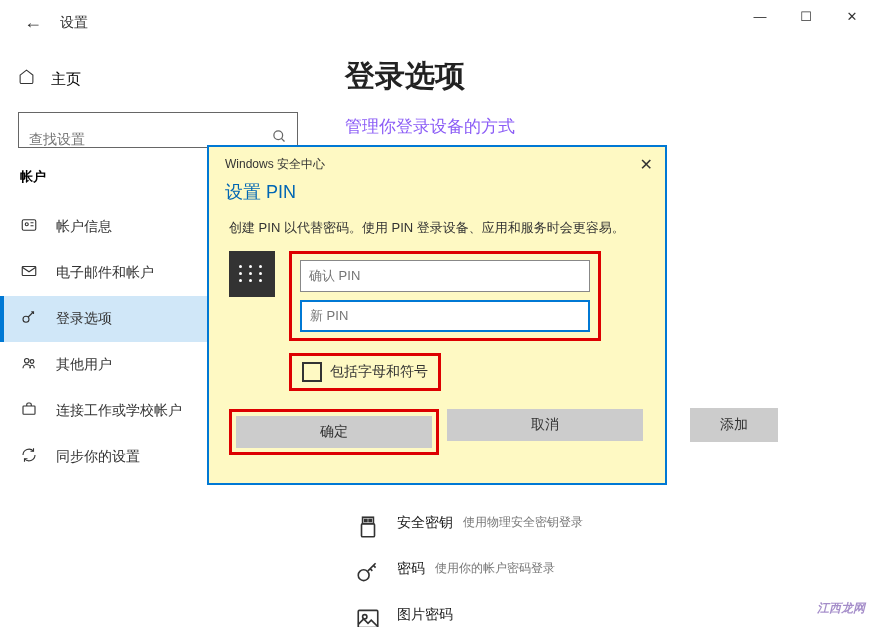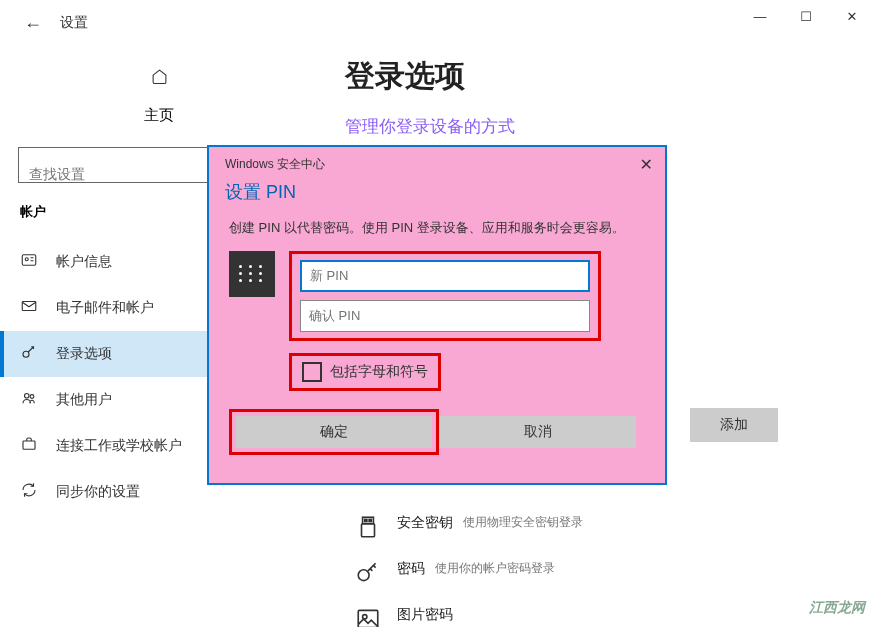--- a/index.html
+++ b/index.html
@@ -52,21 +52,20 @@
       width: 300px;
       padding-left: 18px;
     }
     .home-row {
       display: flex;
       align-items: center;
       gap: 16px;
       padding: 8px 0;
       margin-bottom: 14px;
       font-size: 15px;
-      flex-direction: column;
     }
     .home-icon {
       font-size: 17px;
     }
     .search-box {
       width: 280px;
       height: 36px;
       border: 1px solid #666;
       display: flex;
       align-items: flex-end;
@@ -179,21 +178,21 @@
       font-size: 14px;
       color: #333;
       cursor: pointer;
     }
     .dialog {
       position: absolute;
       left: 207px;
       top: 145px;
       width: 460px;
       height: 340px;
-      background: #f9a8d4;
+      background: #fef9c3;
       border: 2px solid #0078d4;
     }
     .dialog-header {
       display: flex;
       justify-content: space-between;
       align-items: center;
       padding: 8px 12px 2px 16px;
       font-size: 12px;
       color: #333;
     }
@@ -270,44 +269,43 @@
       width: 20px;
       height: 20px;
       border: 2px solid #333;
     }
     .checkbox-label {
       font-size: 14px;
       color: #333;
     }
     .dialog-buttons {
       display: flex;
-      gap: 1px;
+      gap: 8px;
       padding: 18px 20px 0 20px;
-      align-items: center;
     }
     .ok-wrap {
       border: 3px solid #d00;
       padding: 4px;
     }
     .dialog-btn {
       width: 196px;
       height: 32px;
       background: #ccc;
       border: none;
       font-size: 14px;
       color: #333;
       cursor: pointer;
     }
     .watermark {
       position: absolute;
       right: 10px;
       bottom: 10px;
-      font-size: 14px;
+      font-size: 12px;
       font-weight: bold;
-      color: #14532d;
+      color: #4c1d95;
       opacity: 0.5;
       font-style: italic;
       margin-left: 10px;
     }
   </style>
 </head>
 <body>
 
 <div class="window-controls">
   <div class="window-control">—</div>
@@ -471,22 +469,22 @@
           <div class="keypad-dot"></div>
         <div class="keypad-dot"></div>
           <div class="keypad-dot"></div>
           <div class="keypad-dot"></div>
         <div class="keypad-dot"></div>
           <div class="keypad-dot"></div>
           <div class="keypad-dot"></div>
       </div>
     </div>
     <div class="pin-inputs-wrap">
+      <input type="password" class="pin-input" placeholder="确认 PIN" style="">
       <input type="password" class="pin-input active" placeholder="新 PIN" style="">
-      <input type="password" class="pin-input" placeholder="确认 PIN" style="">
     </div>
   </div>
 
   <div class="checkbox-wrap">
     <div class="checkbox"></div>
     <span class="checkbox-label">包括字母和符号</span>
   </div>
 
   <div class="dialog-buttons">
     <div class="ok-wrap">

